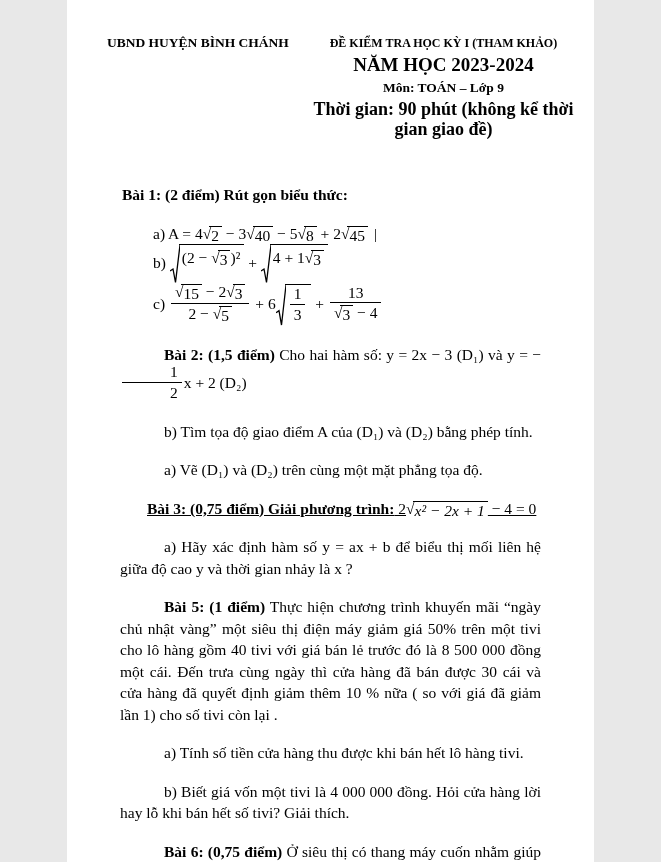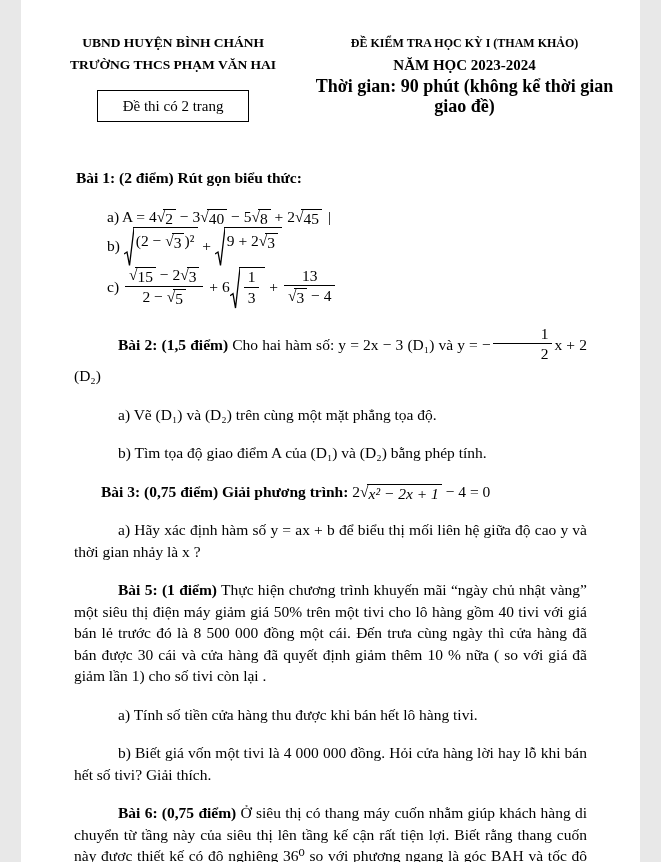--- a/index.html
+++ b/index.html
@@ -1,41 +1,41 @@
 <!DOCTYPE html>
 <html><head>
 <meta charset="utf-8">
 <style>
   html,body{margin:0;padding:0;background:#e8e8e8;}
   .page{
-    width:619px;height:862px;margin:0 auto;background:#ffffff;color:#000;
+    width:527px;height:862px;margin:0 auto;background:#ffffff;color:#000;
     font-family:"Liberation Serif","DejaVu Serif",serif;
     overflow:hidden;box-sizing:border-box;position:relative;
   }
   
   .hdr{display:flex;padding:32px 18px 0 18px;}
   .hdr-left{width:46%;text-align:center;font-weight:bold;font-size:13.5px;line-height:22px;}
   .hdr-right{width:54%;text-align:center;font-weight:bold;}
   .hr-l1{font-size:12px;line-height:22px;}
-  .hr-l2{font-size:15px;line-height:22px;text-align:center;}
+  .hr-l2{font-size:19px;line-height:22px;text-align:center;}
   .hr-l3{font-size:13.5px;line-height:23px;}
   .hr-l4{font-size:18px;line-height:20px;}
   .exam-box{
     display:inline-block;border:1.4px solid #000;padding:5px 25px;margin-top:14px;
     font-weight:normal;font-size:15px;line-height:20px;
   }
   
   .content{padding:28px 36px 0 36px;font-size:15.5px;line-height:21.5px;}
   .content p{margin:17px;}
   b{font-weight:bold;}
   .p-title1{font-weight:bold;margin-top:0;text-indent:2px;}
   .p-prob{text-indent:44px;text-align:justify;margin-top:7px;}
   .p-item{text-indent:44px;text-align:justify;margin-top:3px;}
   .math-row{padding-left:50px;text-align:left;}
-  .math-row2{padding-left:44px;margin-top:7px;text-align:left;}
+  .math-row2{padding-left:44px;margin-top:7px;text-align:left;text-decoration:underline;}
   .it{font-style:italic;}
   
   .sq{display:inline-flex;align-items:flex-start;white-space:nowrap;}
   .sq .rs{line-height:1;}
   .sq .rb{border-top:1px solid #000;padding:1px 3px 0 2px;margin-left:-2px;line-height:1;}
   
   .sql{display:inline-flex;align-items:stretch;white-space:nowrap;vertical-align:middle;}
   .sql .rsvg{width:10px;height:auto;align-self:stretch;flex:none;}
   .sql .rb2{border-top:1.2px solid #000;padding:2px 4px 1px 3px;margin-left:-1px;display:inline-block;}
   
@@ -46,26 +46,25 @@
   .cursor-bar{margin-left:6px;font-weight:normal;}
 </style>
 </head>
 <body>
 
 <div class="page">
 
   <div class="hdr">
     <div class="hdr-left">
       <div>UBND HUYỆN BÌNH CHÁNH</div>
-      <div>TRƯỜNG THCS PHẠM VĂN HAI</div>
-      <div class="exam-box"><span>Đề thi có 2 trang</span></div>
     </div>
     <div class="hdr-right">
       <div class="hr-l1">ĐỀ KIỂM TRA HỌC KỲ I (THAM KHẢO)</div>
       <div class="hr-l2">NĂM HỌC 2023-2024</div>
+      <div class="hr-l3">Môn: TOÁN – Lớp 9</div>
       <div class="hr-l4">Thời gian: 90 phút (không kể thời gian giao đề)</div>
     </div>
   </div>
 
   <div class="content">
 
     <p class="p-title1">Bài 1: (2 điểm) Rút gọn biểu thức:</p>
 
     <div class="math-row"><span>a) A = 4</span><span class="sq">
           <span class="rs">√</span>
@@ -86,21 +85,21 @@
             <path d="M0 27 L3 25 L5.5 38.5 L10 1" fill="none" stroke="#000" stroke-width="1.3" vector-effect="non-scaling-stroke"></path>
           </svg>
           <span class="rb2"><span>(2 − </span><span class="sq">
               <span class="rs">√</span>
               <span class="rb">3</span>
             </span><span>)²</span></span>
         </span><span> + </span><span class="sql">
           <svg class="rsvg" viewBox="0 0 10 40" preserveAspectRatio="none">
             <path d="M0 27 L3 25 L5.5 38.5 L10 1" fill="none" stroke="#000" stroke-width="1.3" vector-effect="non-scaling-stroke"></path>
           </svg>
-          <span class="rb2"><span>9 + 2</span><span class="sq">
+          <span class="rb2"><span>4 + 1</span><span class="sq">
               <span class="rs">√</span>
               <span class="rb">3</span>
             </span></span>
         </span></div>
 
     <div class="math-row"><span>c) </span><span class="fr">
           <span class="fn"><span class="sq">
               <span class="rs">√</span>
               <span class="rb">15</span>
             </span><span> − 2</span><span class="sq">
@@ -124,22 +123,22 @@
           <span class="fd"><span class="sq">
               <span class="rs">√</span>
               <span class="rb">3</span>
             </span><span> − 4</span></span>
         </span></div>
 
     <p class="p-prob"><b>Bài 2: (1,5 điểm)</b> <span>Cho hai hàm số: y = 2x − 3 (D₁) và y = −</span><span class="fr">
           <span class="fn">1</span>
           <span class="fd">2</span>
         </span><span>x + 2 (D₂)</span></p>
+    <p class="p-item">b) Tìm tọa độ giao điểm A của (D₁) và (D₂) bằng phép tính.</p>
     <p class="p-item">a) Vẽ (D₁) và (D₂) trên cùng một mặt phẳng tọa độ.</p>
-    <p class="p-item">b) Tìm tọa độ giao điểm A của (D₁) và (D₂) bằng phép tính.</p>
 
     <div class="math-row2"><b>Bài 3: (0,75 điểm) Giải phương trình:</b><span> 2</span><span class="sq">
           <span class="rs">√</span>
           <span class="rb it">x² − 2x + 1</span>
         </span><span> − 4 = 0</span></div>
 
     <p class="p-item">a) Hãy xác định hàm số y = ax + b để biểu thị mối liên hệ giữa độ cao y và thời gian nhảy là x ?</p>
 
     <p class="p-prob"><b>Bài 5: (1 điểm)</b> <span>Thực hiện chương trình khuyến mãi “ngày chủ nhật vàng” một siêu thị điện máy giảm giá 50% trên một tivi cho lô hàng gồm 40 tivi với giá bán lẻ trước đó là 8 500 000 đồng một cái. Đến trưa cùng ngày thì cửa hàng đã bán được 30 cái và cửa hàng đã quyết định giảm thêm 10 % nữa ( so với giá đã giảm lần 1) cho số tivi còn lại .</span></p>
     <p class="p-item">a) Tính số tiền cửa hàng thu được khi bán hết lô hàng tivi.</p>

